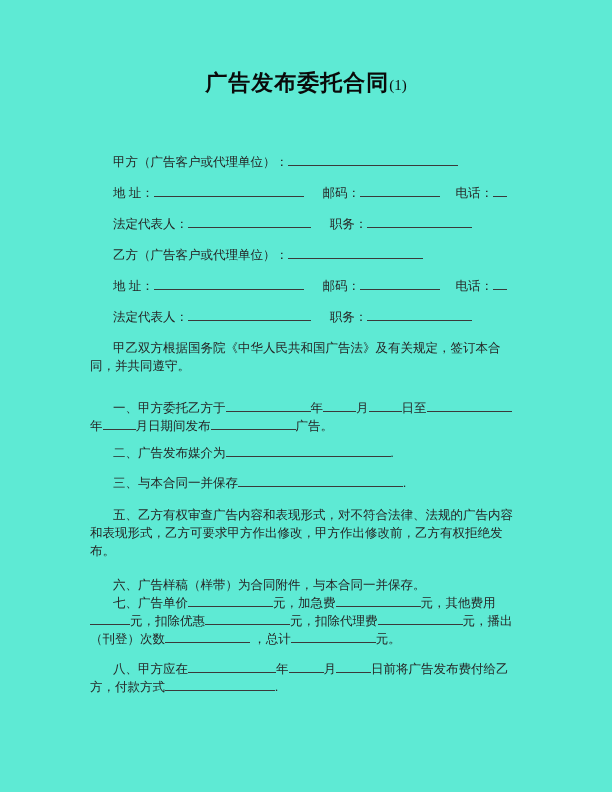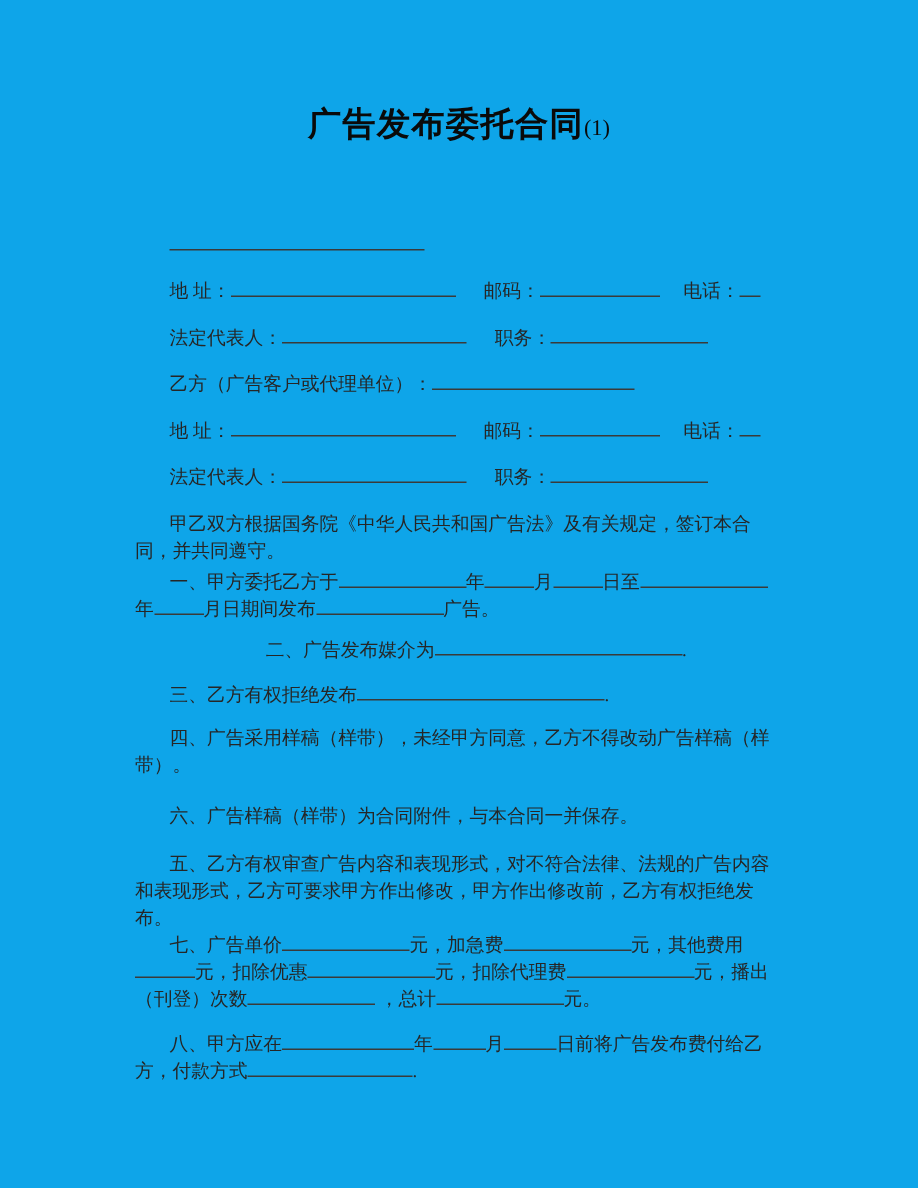--- a/index.html
+++ b/index.html
@@ -1,19 +1,19 @@
 <!DOCTYPE html>
 <html><head>
 <meta charset="utf-8">
 <style>
   html,body{margin:0;padding:0;background:#ffffff;}
   .page{
     position:relative;
     width:612px;height:792px;
-    background:#0ea5e9;
+    background:#5eead4;
     color:#262626;
     font-family:"Liberation Serif", serif;
     overflow:hidden;
   }
   .title{
     margin:68px 0 0 0;
     text-align:center;
     font-size:22px;
     line-height:30px;
     font-weight:700;
@@ -47,46 +47,45 @@
   }
   .blank{
     display:inline-block;
     height:12px;
     border-bottom:1.2px solid #3a3a3a;
     text-indent:0;
   }
   
   #blk-party-a-name{margin-top:53px;}
   #blk-preamble{margin-top:0;}
-  #blk-item-1{margin-top:3px;}
-  #blk-item-2{margin-top:9px;text-align:center;}
+  #blk-item-1{margin-top:24px;}
+  #blk-item-2{margin-top:9px;}
   #blk-item-3{margin-top:12px;}
   #blk-item-4{margin-top:11px;}
   #blk-item-5{margin-top:14px;}
   #blk-item-6{margin-top:16px;}
   #blk-item-7{}
   #blk-item-8{margin-top:12px;}
 </style>
 </head>
 <body>
 
 <div class="page">
   <h1 class="title"><span>广告发布委托合同</span><span class="title-suffix">(1)</span></h1>
 
   <div class="content">
 
-  <div id="blk-party-a-name" class="row"><span class="blank" style="width: 170px;"></span></div>
+  <div id="blk-party-a-name" class="row"><span>甲方（广告客户或代理单位）：</span><span class="blank" style="width: 170px;"></span></div>
       <div id="blk-party-a-contact" class="row"><span>地 址：</span><span class="blank" style="width: 150px;"></span><span>      邮码：</span><span class="blank" style="width: 80px;"></span><span>     电话：</span><span class="blank" style="width: 14px;"></span></div>
       <div id="blk-party-a-rep" class="row"><span>法定代表人：</span><span class="blank" style="width: 123px;"></span><span>      职务：</span><span class="blank" style="width: 105px;"></span></div>
       <div id="blk-party-b-name" class="row"><span>乙方（广告客户或代理单位）：</span><span class="blank" style="width: 135px;"></span></div>
       <div id="blk-party-b-contact" class="row"><span>地 址：</span><span class="blank" style="width: 150px;"></span><span>      邮码：</span><span class="blank" style="width: 80px;"></span><span>     电话：</span><span class="blank" style="width: 14px;"></span></div>
       <div id="blk-party-b-rep" class="row"><span>法定代表人：</span><span class="blank" style="width: 123px;"></span><span>      职务：</span><span class="blank" style="width: 105px;"></span></div>
       <div id="blk-preamble" class="para"><span>甲乙双方根据国务院《中华人民共和国广告法》及有关规定，签订本合同，并共同遵守。</span></div>
       <div id="blk-item-1" class="para"><span>一、甲方委托乙方于</span><span class="blank" style="width: 85px;"></span><span>年</span><span class="blank" style="width: 33px;"></span><span>月</span><span class="blank" style="width: 33px;"></span><span>日至</span><span class="blank" style="width: 85px;"></span><span>年</span><span class="blank" style="width: 33px;"></span><span>月日期间发布</span><span class="blank" style="width: 85px;"></span><span>广告。</span></div>
       <div id="blk-item-2" class="para"><span>二、广告发布媒介为</span><span class="blank" style="width: 165px;"></span><span>.</span></div>
-      <div id="blk-item-3" class="para"><span>三、乙方有权拒绝发布</span><span class="blank" style="width: 165px;"></span><span>.</span></div>
-      <div id="blk-item-4" class="para"><span>四、广告采用样稿（样带），未经甲方同意，乙方不得改动广告样稿（样带）。</span></div>
+      <div id="blk-item-3" class="para"><span>三、与本合同一并保存</span><span class="blank" style="width: 165px;"></span><span>.</span></div>
+      <div id="blk-item-5" class="para"><span>五、乙方有权审查广告内容和表现形式，对不符合法律、法规的广告内容和表现形式，乙方可要求甲方作出修改，甲方作出修改前，乙方有权拒绝发布。</span></div>
       <div id="blk-item-6" class="para"><span>六、广告样稿（样带）为合同附件，与本合同一并保存。</span></div>
-      <div id="blk-item-5" class="para"><span>五、乙方有权审查广告内容和表现形式，对不符合法律、法规的广告内容和表现形式，乙方可要求甲方作出修改，甲方作出修改前，乙方有权拒绝发布。</span></div>
       <div id="blk-item-7" class="para"><span>七、广告单价</span><span class="blank" style="width: 85px;"></span><span>元，加急费</span><span class="blank" style="width: 85px;"></span><span>元，其他费用</span><span class="blank" style="width: 40px;"></span><span>元，扣除优惠</span><span class="blank" style="width: 85px;"></span><span>元，扣除代理费</span><span class="blank" style="width: 85px;"></span><span>元，播出（刊登）次数</span><span class="blank" style="width: 85px;"></span><span> ，总计</span><span class="blank" style="width: 85px;"></span><span>元。</span></div>
       <div id="blk-item-8" class="para"><span>八、甲方应在</span><span class="blank" style="width: 88px;"></span><span>年</span><span class="blank" style="width: 35px;"></span><span>月</span><span class="blank" style="width: 35px;"></span><span>日前将广告发布费付给乙方，付款方式</span><span class="blank" style="width: 110px;"></span><span>.</span></div>
     </div>
 </div>
 
 </body></html>

